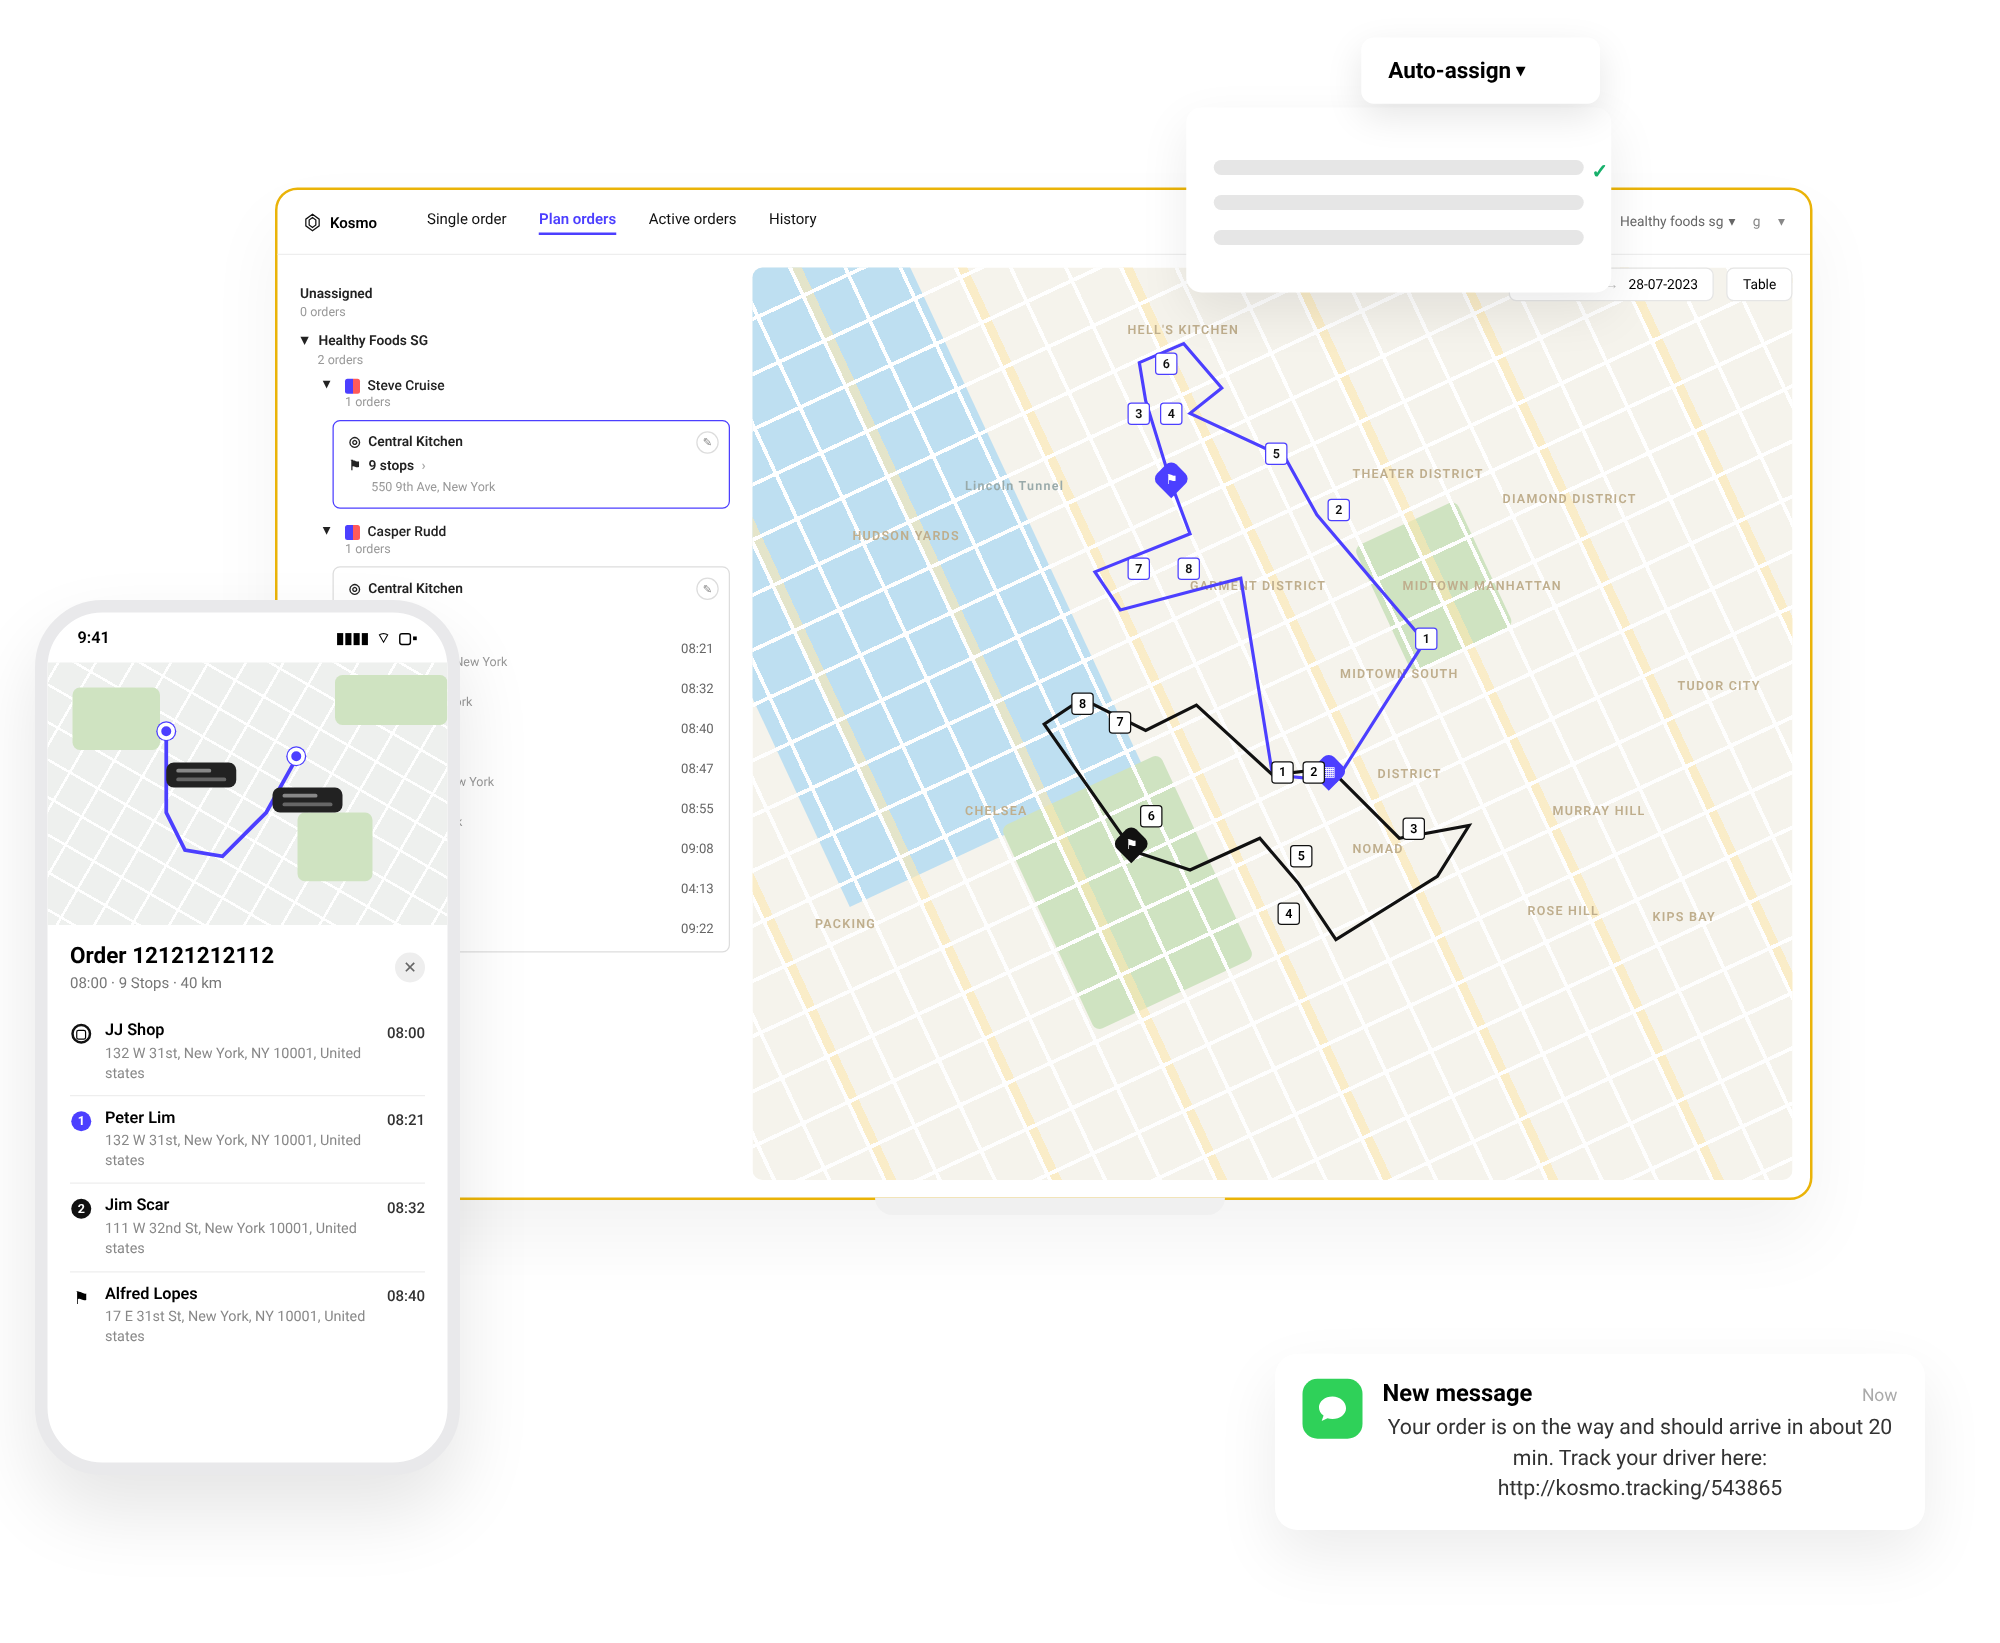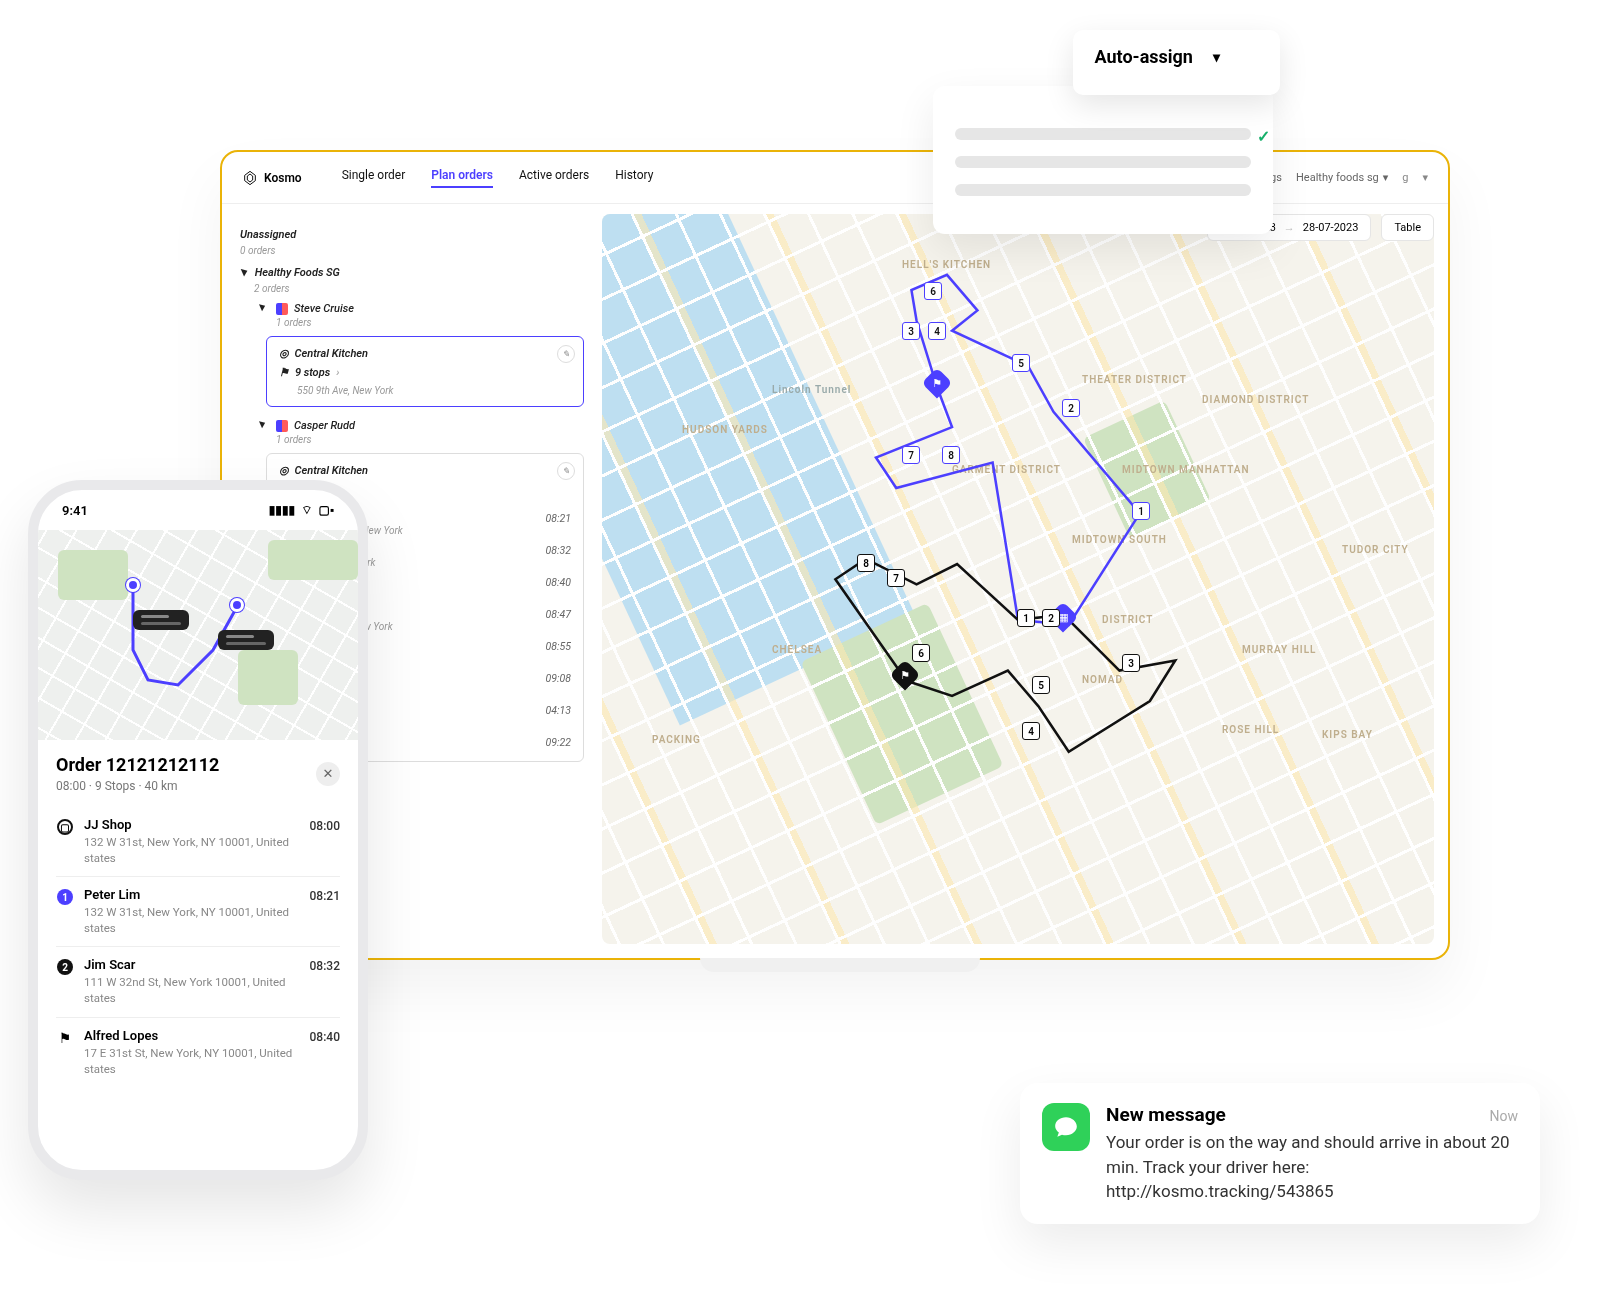--- a/index.html
+++ b/index.html
@@ -40,21 +40,21 @@
 
   
   .body { display: flex; height: calc(100% - 52px); }
   .sidebar {
     width: 380px;
     padding: 16px 18px;
     overflow: hidden;
     font-size: 11px;
     color: #222;
   }
-  .sb-section { margin-bottom: 10px; font-style: italic; }
+  .sb-section { margin-bottom: 10px; }
   .sb-sub { color: #999; font-size: 10px; margin-top: 2px; }
   .tree-item { margin: 8px 0 4px 0; font-weight: 600; }
   .tree-chevron { display:inline-block; width:8px; transform: rotate(90deg); margin-right:4px; font-size:8px;}
   .driver { display:flex; align-items:center; gap:6px; margin: 8px 0 2px 18px; font-weight: 500; }
   .driver-icon { width:12px;height:12px; background:linear-gradient(90deg,#4c3fff 50%,#ff5a5a 50%); border-radius:2px; }
   .driver-sub { margin-left: 36px; color:#999; font-size:10px; }
   .route-card {
     margin: 8px 0 12px 26px;
     border: 1px solid #ddd;
     border-radius: 6px;
@@ -117,24 +117,24 @@
     position:absolute; background:#fff; border:1.5px solid #111;
     width:18px; height:18px; border-radius:3px;
     font-size:10px; display:flex; align-items:center; justify-content:center;
     font-weight:600;
   }
   .stop-box.purple { border-color:#4c3fff; color:#111; }
 
   
   .auto-assign-wrap { position:absolute; right:320px; top:30px; z-index:40; }
   .aa-btn {
-    background:#fff; border-radius:10px; padding:16px 60px 28px 22px;
+    background:#fff; border-radius:10px; padding:16px 60px 16px 22px;
     font-weight:700; font-size:18px;
     box-shadow: 0 10px 30px rgba(0,0,0,.10);
-    display:flex; align-items:center; gap:20px;
+    display:flex; align-items:center; gap:4px;
     position:relative; z-index:2;
   }
   .aa-panel {
     position:absolute; top:56px; left:-140px;
     width:340px; background:#fff; border-radius:12px;
     box-shadow: 0 15px 40px rgba(0,0,0,.08);
     padding: 26px 22px 22px 22px;
     z-index:1;
   }
   .aa-row { height:12px; background:#e6e6e6; border-radius:6px; margin:16px 0; }
@@ -192,21 +192,21 @@
     position:absolute; right:60px; bottom:90px;
     width:520px; background:#fff; border-radius:18px;
     box-shadow: 0 20px 50px rgba(0,0,0,.08);
     padding: 20px 22px;
     display:flex; gap:16px;
   }
   .notif-icon {
     width:48px;height:48px;border-radius:12px;background:#2fd159;
     display:flex;align-items:center;justify-content:center;color:#fff;font-size:26px;
   }
-  .notif-body { flex:1; }
+  .notif-body { flex:1;text-align:center; }
   .notif-head { display:flex; justify-content:space-between; align-items:baseline;}
   .notif-title{ font-weight:700; font-size:19px;}
   .notif-time{ color:#aaa; font-size:14px;}
   .notif-text{ font-size:17px; line-height:1.45; color:#333; margin-top:4px;}
 </style>
 </head>
 <body>
 
 <div class="laptop">
 

